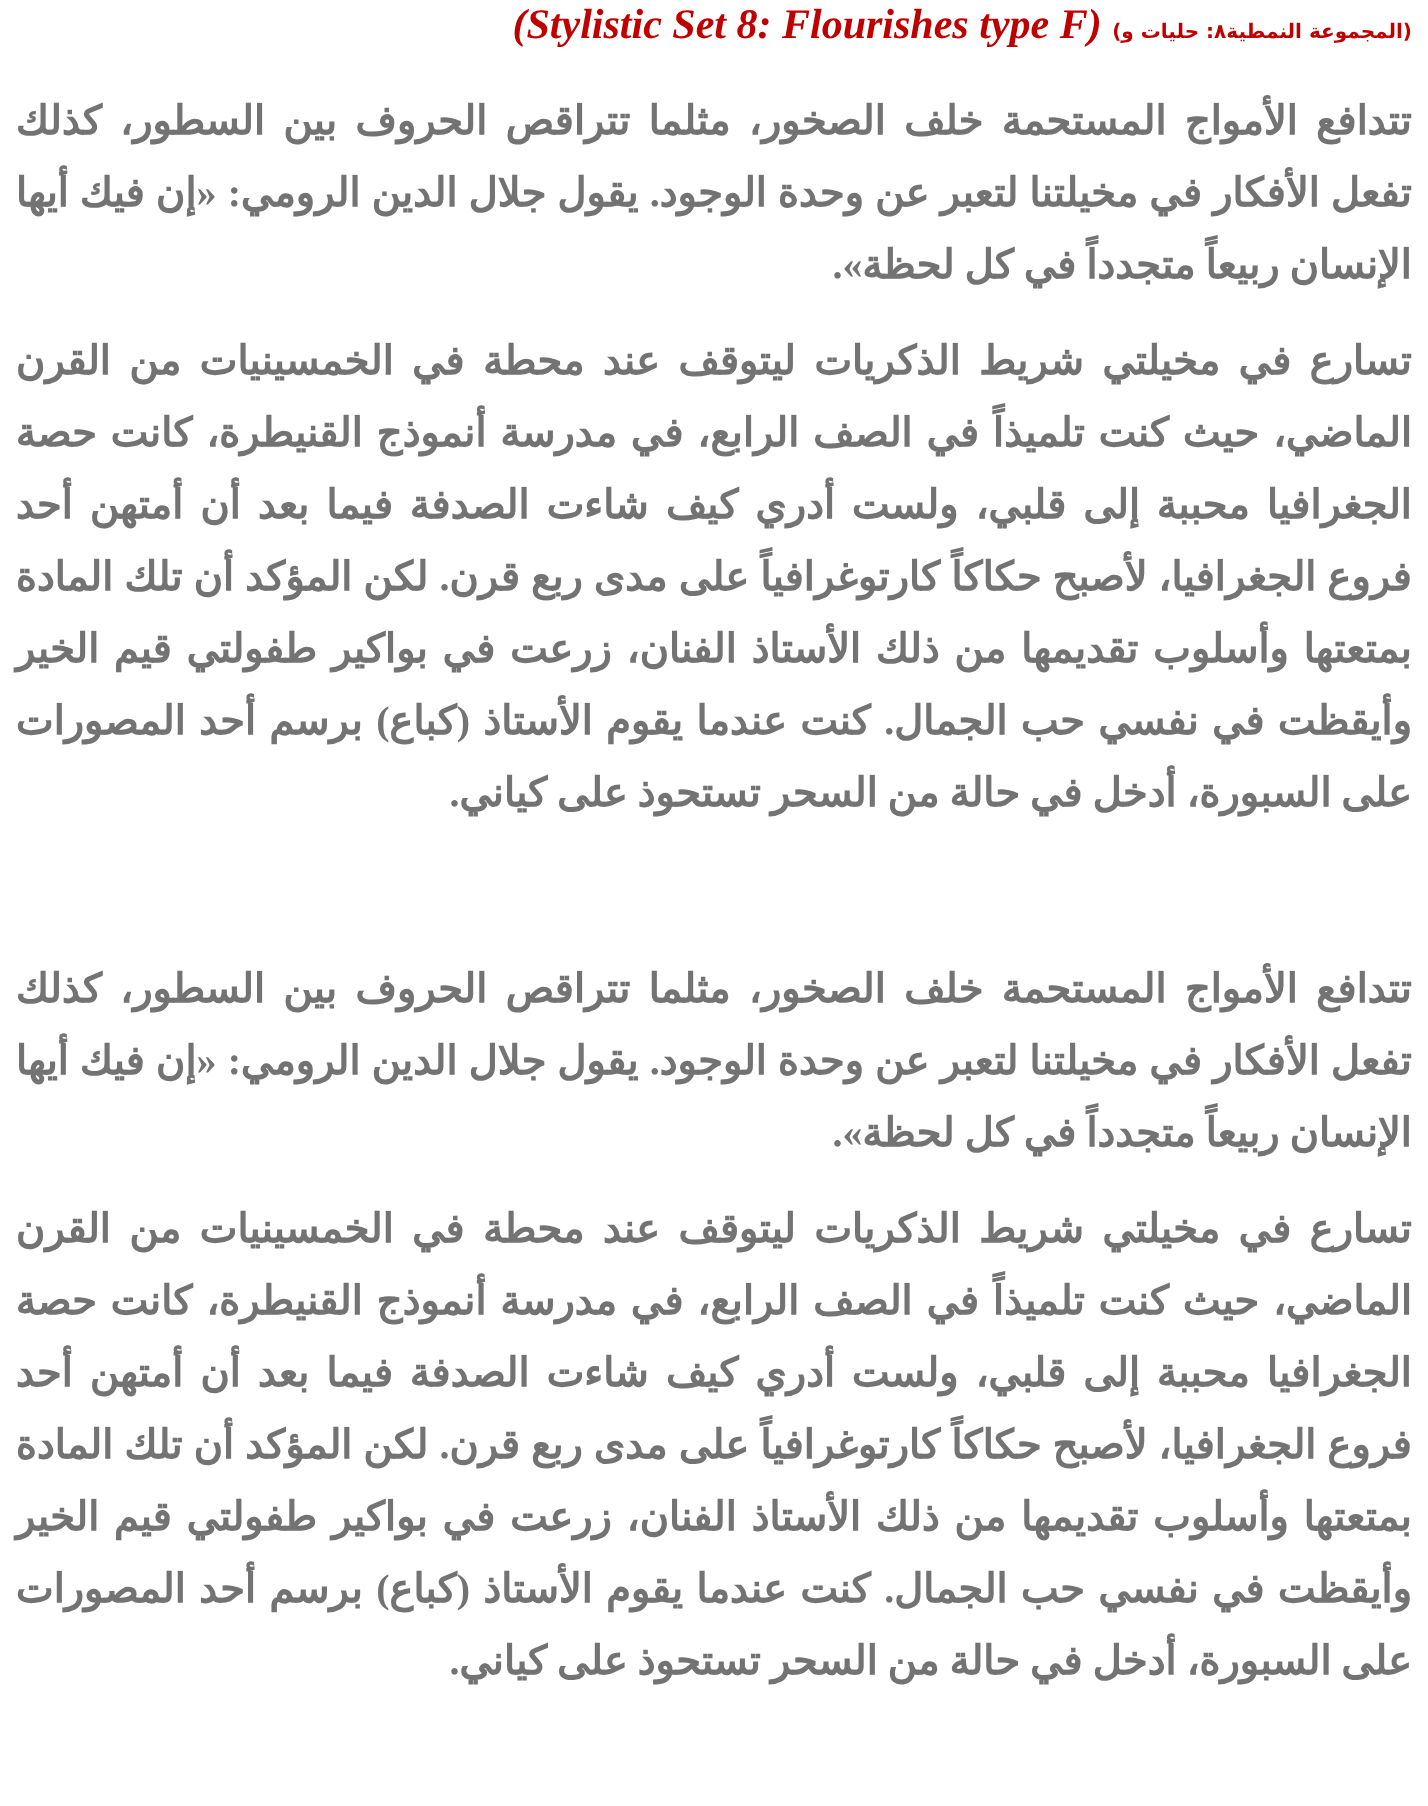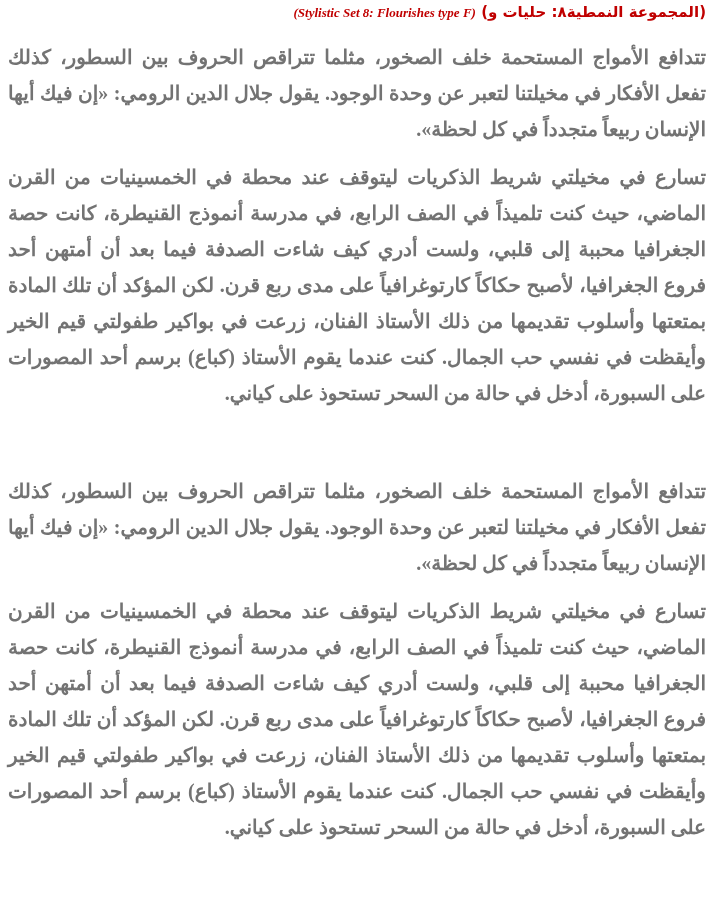--- a/index.html
+++ b/index.html
@@ -26,27 +26,27 @@
     text-align: right;
     color: #c00000;
     margin: 0 0 16px 0;
     font-size: 15px;
     line-height: 20px;
     font-weight: bold;
     white-space: nowrap;
   }
   .heading-arabic {
     font-family: "DejaVu Sans", sans-serif;
-    font-size: 15px;
+    font-size: 10px;
     unicode-bidi: isolate;
   }
   .heading-latin {
     font-family: "Liberation Serif", serif;
     font-style: italic;
-    font-size: 13px;
+    font-size: 21px;
     unicode-bidi: isolate;
     direction: ltr;
     display: inline-block;
   }
   .specimen-para {
     direction: rtl;
     font-family: Liberation Serif, serif;
     font-weight: bold;
     font-size: 20px;
     line-height: 36px;

